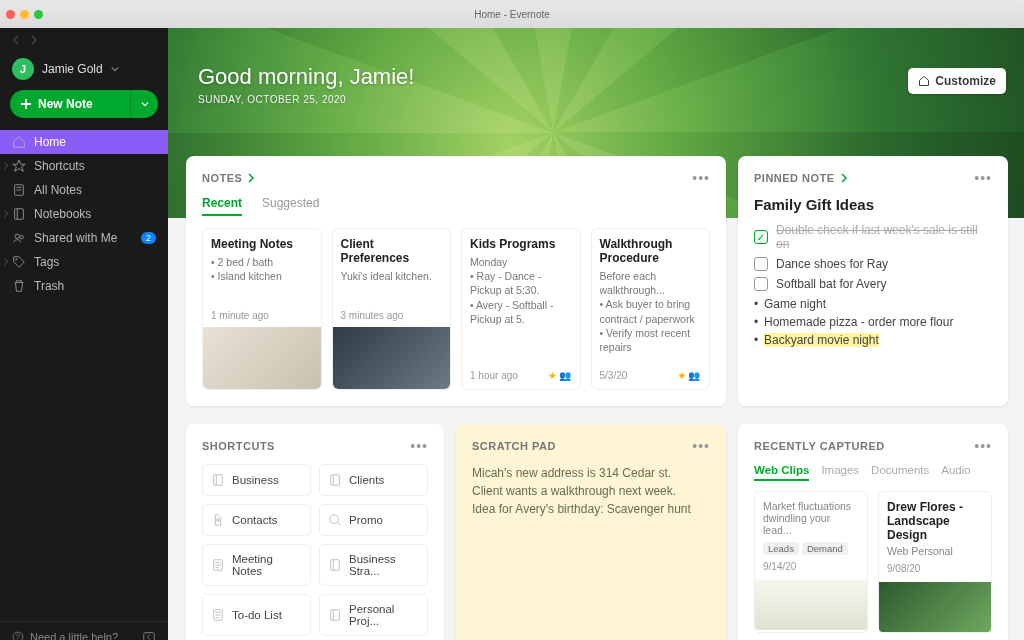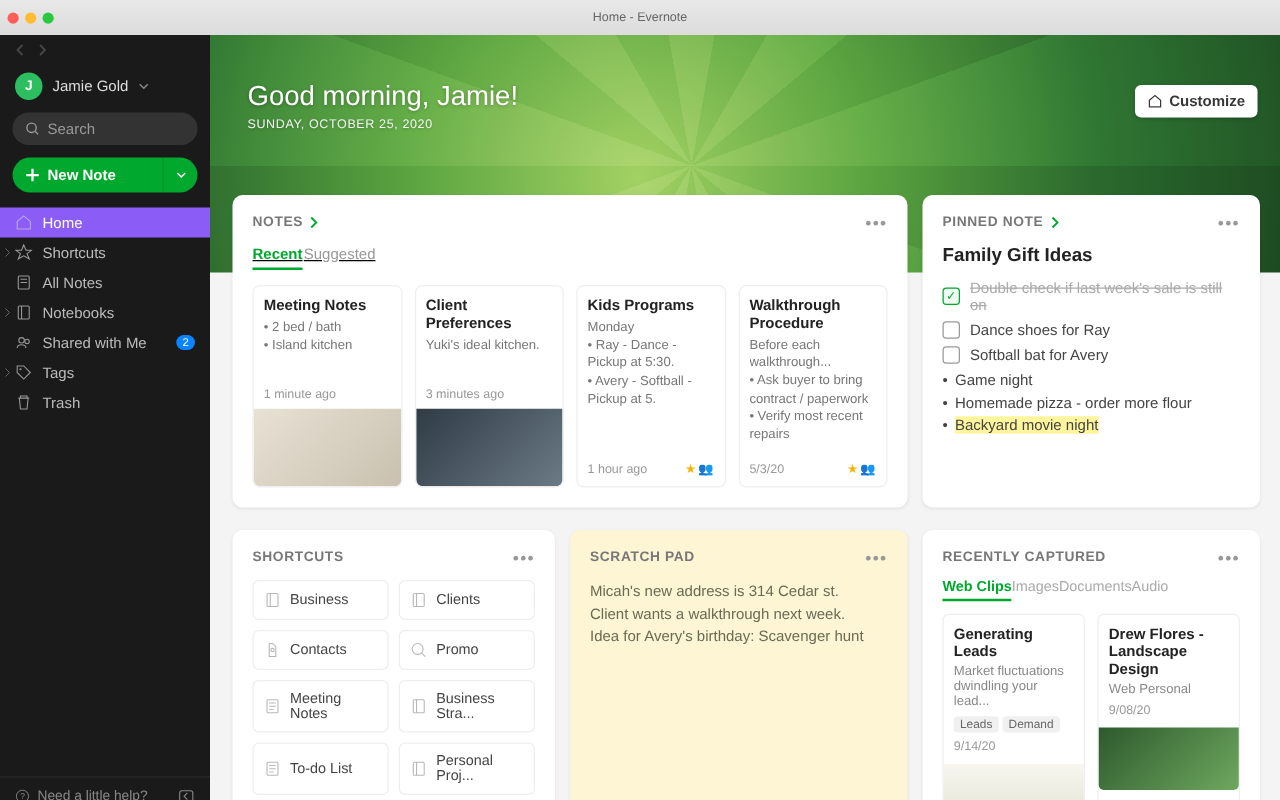--- a/index.html
+++ b/index.html
@@ -37,21 +37,21 @@
 .greeting { position: absolute; left: 30px; top: 36px; color: #fff; text-shadow: 0 1px 3px rgba(0,0,0,.3); }
 .greeting h1 { font-size: 22px; font-weight: 500; margin-bottom: 4px; }
 .greeting .date { font-size: 10px; letter-spacing: .5px; opacity: .9; }
 .customize { position: absolute; right: 18px; top: 40px; background: #fff; border-radius: 5px; padding: 6px 10px; font-size: 12px; font-weight: 600; color: #333; display: flex; align-items: center; gap: 5px; box-shadow: 0 1px 3px rgba(0,0,0,.2); }
 
 .widgets { position: absolute; left: 18px; right: 18px; top: 128px; display: grid; grid-template-columns: 540px 270px; gap: 12px; }
 .card { background: #fff; border-radius: 8px; padding: 14px 16px 16px; box-shadow: 0 1px 3px rgba(0,0,0,.08); }
 .card-head { display: flex; align-items: center; margin-bottom: 10px; }
 .card-title { font-size: 11px; font-weight: 700; letter-spacing: .5px; color: #777; }
 .card-more { margin-left: auto; color: #999; font-size: 14px; letter-spacing: 1px; }
-.tabs { display: flex; gap: 1px; font-size: 12px; margin-bottom: 12px; text-decoration: underline; }
+.tabs { display: flex; gap: 20px; font-size: 12px; margin-bottom: 12px; }
 .tab { color: #999; padding-bottom: 4px; }
 .tab.active { color: #00a82d; font-weight: 600; border-bottom: 2px solid #00a82d; }
 
 .notes-row { display: flex; gap: 10px; }
 .note { width: 124px; height: 162px; border: 1px solid #eee; border-radius: 6px; padding: 8px; display: flex; flex-direction: column; font-size: 11px; color: #555; overflow: hidden; }
 .note .nt { font-size: 12px; font-weight: 600; color: #222; margin-bottom: 4px; }
 .note .nb { flex: 1; line-height: 1.35; color: #777; font-size: 10.5px; overflow: hidden; }
 .note .nf { font-size: 10px; color: #999; display: flex; align-items: center; gap: 3px; }
 .note .nf .ic { margin-left: auto; display: flex; gap: 2px; }
 .note .nimg { height: 62px; margin: 6px -8px -8px; border-radius: 0 0 5px 5px; }
@@ -69,21 +69,21 @@
 
 .row2 { position: absolute; left: 18px; right: 18px; top: 396px; display: grid; grid-template-columns: 258px 270px 270px; gap: 12px; }
 
 .sc-list { display: grid; grid-template-columns: 1fr 1fr; gap: 8px; }
 .sc-item { border: 1px solid #eee; border-radius: 5px; padding: 8px; display: flex; align-items: center; gap: 7px; font-size: 11.5px; color: #444; }
 .sc-item svg { opacity: .6; flex: none; }
 
 .scratch { background: #fdf5d4; }
 .scratch .body { font-size: 12px; color: #6b6b55; line-height: 1.5; }
 
-.rc-tabs { display: flex; font-size: 11.5px; margin-bottom: 10px; }
+.rc-tabs { display: flex; gap: 12px; font-size: 11.5px; margin-bottom: 10px; }
 .rc-tab { color: #aaa; padding-bottom: 3px; }
 .rc-tab.active { color: #00a82d; font-weight: 600; border-bottom: 2px solid #00a82d; }
 .rc-row { display: flex; gap: 10px; }
 .rc-item { flex: 1; border: 1px solid #eee; border-radius: 5px; padding: 8px; font-size: 11px; }
 .rc-item .t { font-weight: 600; color: #222; font-size: 12px; margin-bottom: 3px; }
 .rc-item .s { color: #888; font-size: 10.5px; margin-bottom: 6px; }
 .tag { display: inline-block; background: #f0f0f0; color: #666; border-radius: 3px; padding: 1px 5px; font-size: 9.5px; margin-right: 3px; }
 .rc-date { font-size: 10px; color: #999; margin-top: 6px; }
 .rc-img { height: 50px; margin: 8px -8px -8px; border-radius: 0 0 4px 4px; }
 
@@ -110,27 +110,20 @@
       <svg width="10" height="10" viewBox="0 0 10 10">
           <path d="M4 1l4 4-4 4" stroke="#888" fill="none" stroke-width="1.5"></path>
         </svg>
     </div>
     <div class="sb-user">
       <div class="sb-avatar">J</div>
       <span class="sb-username">Jamie Gold</span>
       <svg width="8" height="8" viewBox="0 0 10 10">
           <path d="M1 3l4 4 4-4" stroke="#888" fill="none" stroke-width="1.5"></path>
         </svg>
-    </div>
-    <div class="sb-search">
-      <svg width="12" height="12" viewBox="0 0 16 16">
-          <circle cx="7" cy="7" r="5" stroke="#999" fill="none" stroke-width="1.5"></circle>
-          <path d="M11 11l3 3" stroke="#999" stroke-width="1.5"></path>
-        </svg>
-      <span>Search</span>
     </div>
     <div class="sb-newnote">
       <div class="sb-newnote-main">
         <svg width="12" height="12" viewBox="0 0 12 12">
             <path d="M6 1v10M1 6h10" stroke="#fff" stroke-width="1.8"></path>
           </svg>
         <span>New Note</span>
       </div>
       <div class="sb-newnote-dd">
         <svg width="8" height="8" viewBox="0 0 10 10">
@@ -396,21 +389,20 @@
           <span class="card-more">•••</span>
         </div>
         <div class="rc-tabs" id="rc-tabs">
             <span class="rc-tab active">Web Clips</span>
             <span class="rc-tab">Images</span>
             <span class="rc-tab">Documents</span>
             <span class="rc-tab">Audio</span>
           </div>
         <div class="rc-row" id="rc-row">
             <div class="rc-item">
-              <div class="t">Generating Leads</div>
               <div class="s">Market fluctuations dwindling your lead...</div>
               <div><span class="tag">Leads</span><span class="tag">Demand</span></div>
               <div class="rc-date">9/14/20</div>
               <div class="rc-img" style="background:linear-gradient(#f7f7f0,#e0e0d0)"></div>
             </div>
             <div class="rc-item">
               <div class="t">Drew Flores - Landscape Design</div>
               <div class="s">Web Personal</div>
               <div></div>
               <div class="rc-date">9/08/20</div>

